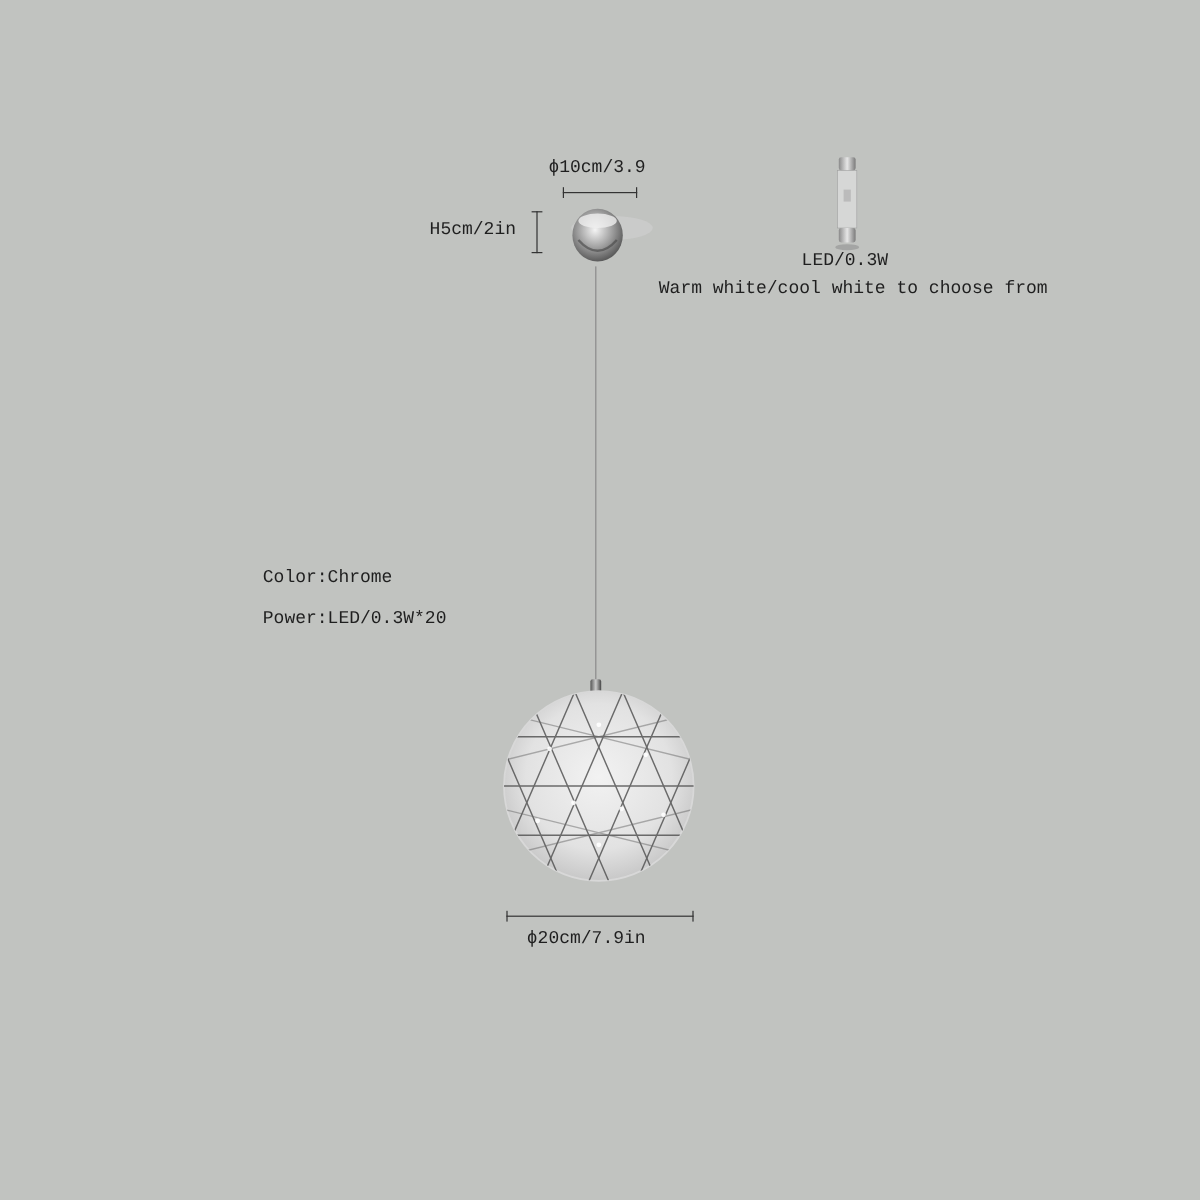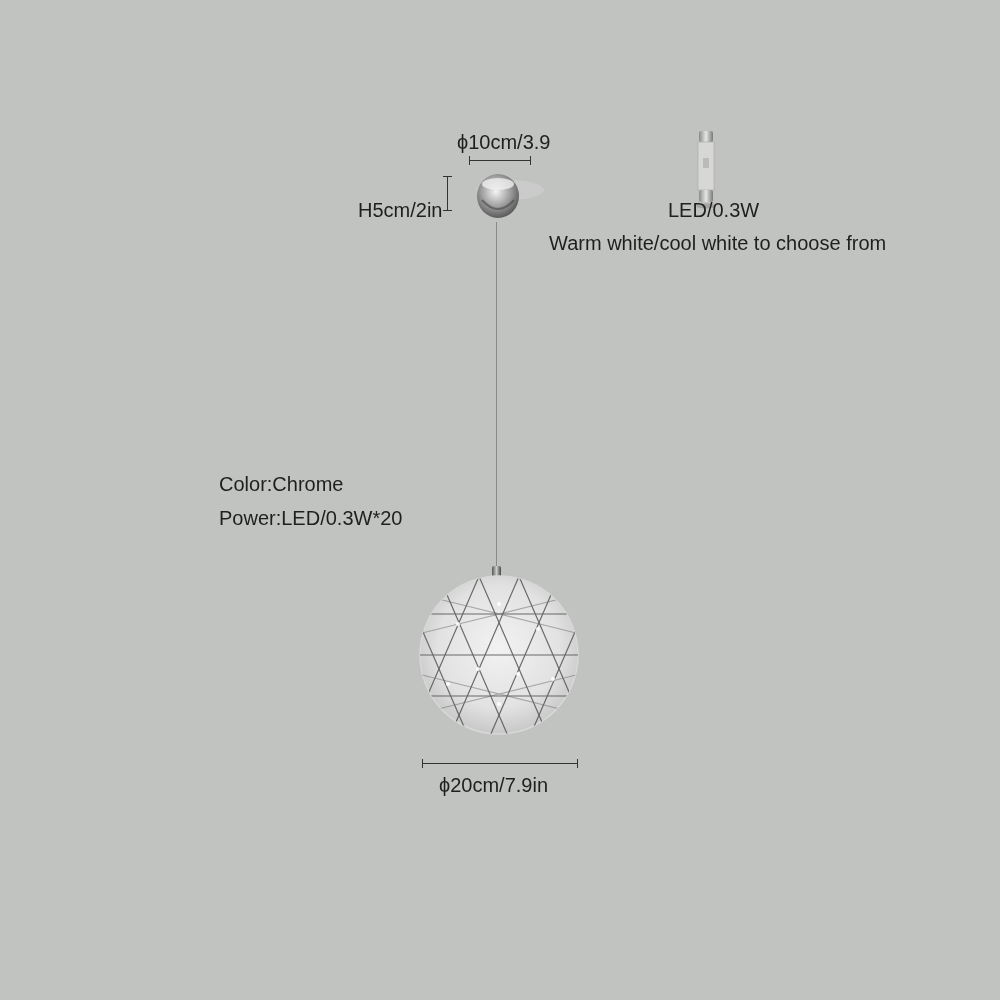--- a/index.html
+++ b/index.html
@@ -3,42 +3,42 @@
   <meta charset="utf-8">
   <style>
     html, body { margin: 0; padding: 0; }
     body {
       width: 1000px; height: 1000px; position: relative; overflow: hidden;
       background: #c1c3c0;
       font-family: "Liberation Sans", "DejaVu Sans", sans-serif;
       color: #222;
     }
     .abs { position: absolute; }
-    .txt { font-size: 20px; white-space: nowrap; color: #1f1f1f; }
+    .txt { font-size: 15px; white-space: nowrap; color: #1f1f1f; font-family: Liberation Mono, monospace; }
     .dim-h { position: absolute; height: 0; border-top: 1px solid #333; }
     .dim-h::before, .dim-h::after {
       content: ""; position: absolute; top: -5px; width: 0; height: 9px; border-left: 1px solid #333;
     }
     .dim-h::before { left: 0; }
     .dim-h::after { right: 0; }
     .dim-v { position: absolute; width: 0; border-left: 1px solid #333; }
     .dim-v::before, .dim-v::after {
       content: ""; position: absolute; left: -5px; height: 0; width: 9px; border-top: 1px solid #333;
     }
     .dim-v::before { top: 0; }
     .dim-v::after { bottom: 0; }
     .cord { position: absolute; left: 496px; top: 222px; width: 1px; height: 345px; background: #8a8a8a; }
   </style>
 </head>
 <body>
 
 <div class="abs txt" style="left:457px; top:131px;">ϕ10cm/3.9</div>
 <div class="dim-h" style="left:469px; top:160px; width:62px;"></div>
 
-<div class="abs txt" style="left:358px; top:183px;margin-top:16px;">H5cm/2in</div>
+<div class="abs txt" style="left:358px; top:183px;">H5cm/2in</div>
 <div class="dim-v" style="left:447px; top:176px; height:35px;"></div>
 
 <svg class="abs" style="left:470px; top:170px;" width="80" height="60" viewBox="0 0 80 60">
   <defs>
     <radialGradient id="cg" cx="45%" cy="40%" r="60%">
       <stop offset="0%" stop-color="#f4f4f4"></stop>
       <stop offset="60%" stop-color="#9a9a9a"></stop>
       <stop offset="100%" stop-color="#5a5a5a"></stop>
     </radialGradient>
   </defs>
@@ -57,21 +57,21 @@
       <stop offset="50%" stop-color="#e6e6e6"></stop>
       <stop offset="100%" stop-color="#7a7a7a"></stop>
     </linearGradient>
   </defs>
   <rect x="5" y="3" width="14" height="11" rx="2" fill="url(#bg)"></rect>
   <rect x="4" y="14" width="16" height="48" fill="#dcdcdc" opacity="0.8" stroke="#999" stroke-width="0.5"></rect>
   <rect x="9" y="30" width="6" height="10" fill="#bbb"></rect>
   <rect x="5" y="62" width="14" height="12" rx="2" fill="url(#bg)"></rect>
   <ellipse cx="12" cy="78" rx="10" ry="2.5" fill="#888" opacity="0.5"></ellipse>
 </svg>
-<div class="abs txt" style="left:668px; top:199px;">LED/0.3W</div>
+<div class="abs txt" style="left:668px; top:209px;">LED/0.3W</div>
 <div class="abs txt" style="left:549px; top:232px;">Warm white/cool white to choose from</div>
 
 <div class="abs txt" style="left:219px; top:473px;">Color:Chrome</div>
 <div class="abs txt" style="left:219px; top:507px;">Power:LED/0.3W*20</div>
 
 <div class="abs" style="left:492px; top:566px; width:9px; height:14px; background:linear-gradient(90deg,#555,#ccc,#444); border-radius:2px;"></div>
 
 <svg class="abs" style="left:418px; top:574px;" width="162" height="162" viewBox="0 0 162 162">
   <defs>
     <radialGradient id="gg" cx="50%" cy="45%" r="55%">

